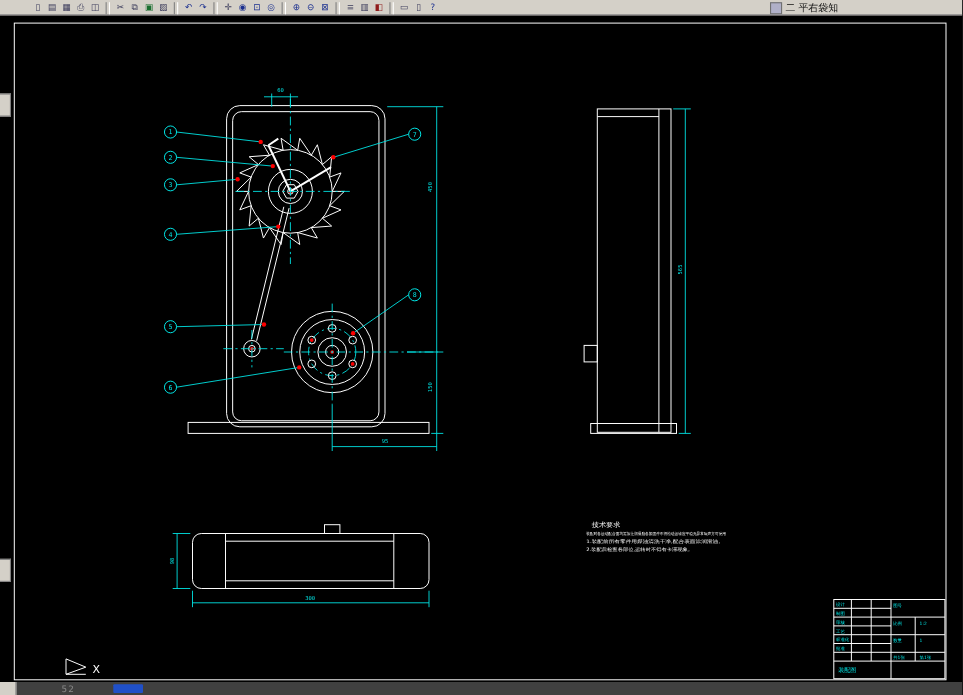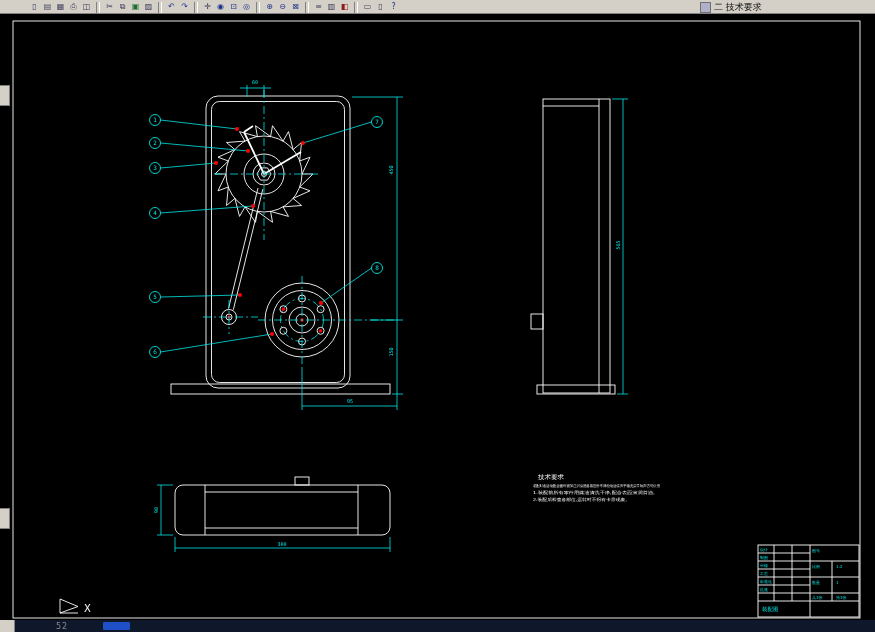--- a/index.html
+++ b/index.html
@@ -16,21 +16,21 @@
   .sep{width:2px;height:11px;border-left:1px solid #808080;border-right:1px solid #ffffff;
        margin:0 3px;flex:0 0 auto;}
   .tb-caption{position:absolute;left:714px;top:1px;font-size:9px;color:#101010;white-space:nowrap;}
   .tb-capicon{position:absolute;left:700px;top:2px;width:9px;height:9px;background:#b0b0c8;
               border:1px solid #707070;}
   
   .nub{position:absolute;left:0;width:9px;height:19px;background:#d4d0c8;
        border:1px solid #808080;border-left:none;z-index:3;}
   .nub1{top:85px;} .nub2{top:508px;}
   
-  .statusbar{position:absolute;left:0;bottom:0;width:875px;height:12px;background:#0f172a;z-index:3;}
+  .statusbar{position:absolute;left:0;bottom:0;width:875px;height:12px;background:#404040;z-index:3;}
   .sb-block{position:absolute;left:0;bottom:0;width:14px;height:12px;background:#d4d0c8;
             border-right:1px solid #808080;}
   .sb-text{position:absolute;left:56px;bottom:1px;font-size:8px;color:#8a8a8a;letter-spacing:1px;}
   .sb-blue{position:absolute;left:103px;bottom:2px;width:27px;height:8px;background:#2050c8;
            border-radius:1px;cursor:pointer;}
   
   svg.cad{position:absolute;left:0;top:0;z-index:1;}
   .w  {stroke:#ffffff;fill:none;stroke-width:0.9;}
   .w2 {stroke:#ffffff;fill:none;stroke-width:1.8;}
   .cl {stroke:#00e7e7;fill:none;stroke-width:0.8;}
@@ -74,21 +74,21 @@
     <div class="tbi c-blue">⊠</div>
     <i class="sep"></i>
     <div class="tbi">≡</div>
     <div class="tbi">▥</div>
     <div class="tbi c-red">◧</div>
     <i class="sep"></i>
     <div class="tbi">▭</div>
     <div class="tbi">▯</div>
     <div class="tbi c-blue">?</div>
     <span class="tb-capicon"></span>
-    <span class="tb-caption">二 技术要求</span>
+    <span class="tb-caption">二 平右袋知</span>
   </div>
 
   <div class="nub nub1"></div>
   <div class="nub nub2"></div>
 
   <svg class="cad" width="875" height="632" viewBox="0 0 875 632">
 
     <rect x="13" y="21" width="847" height="597" class="w"></rect>
 
     <g>

